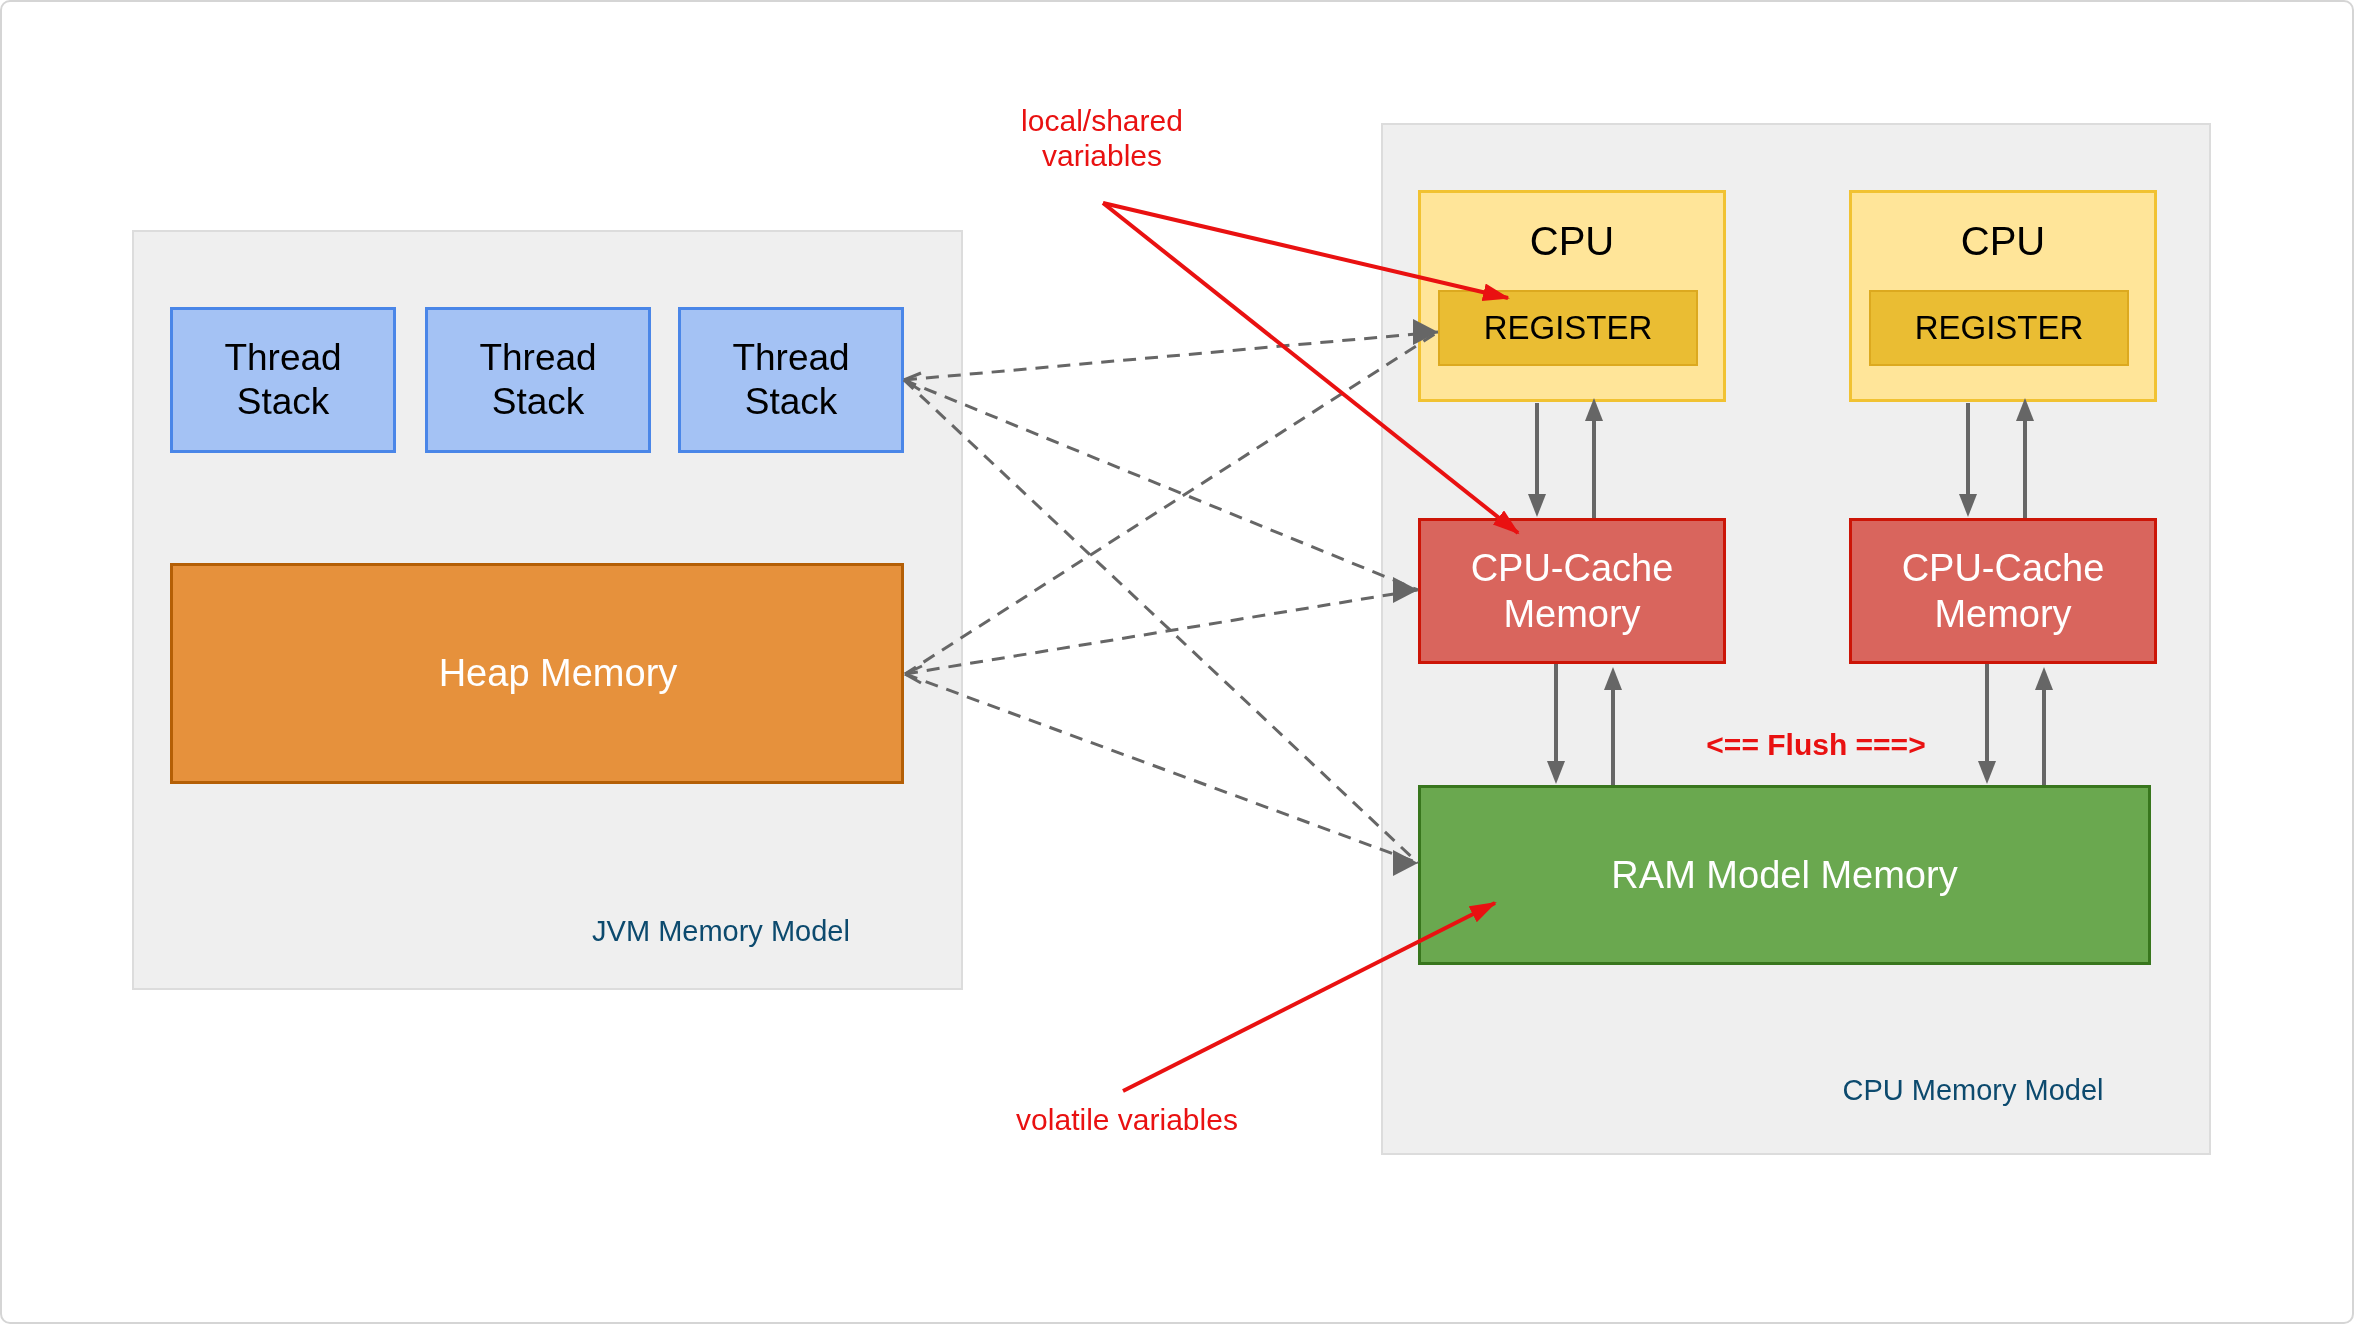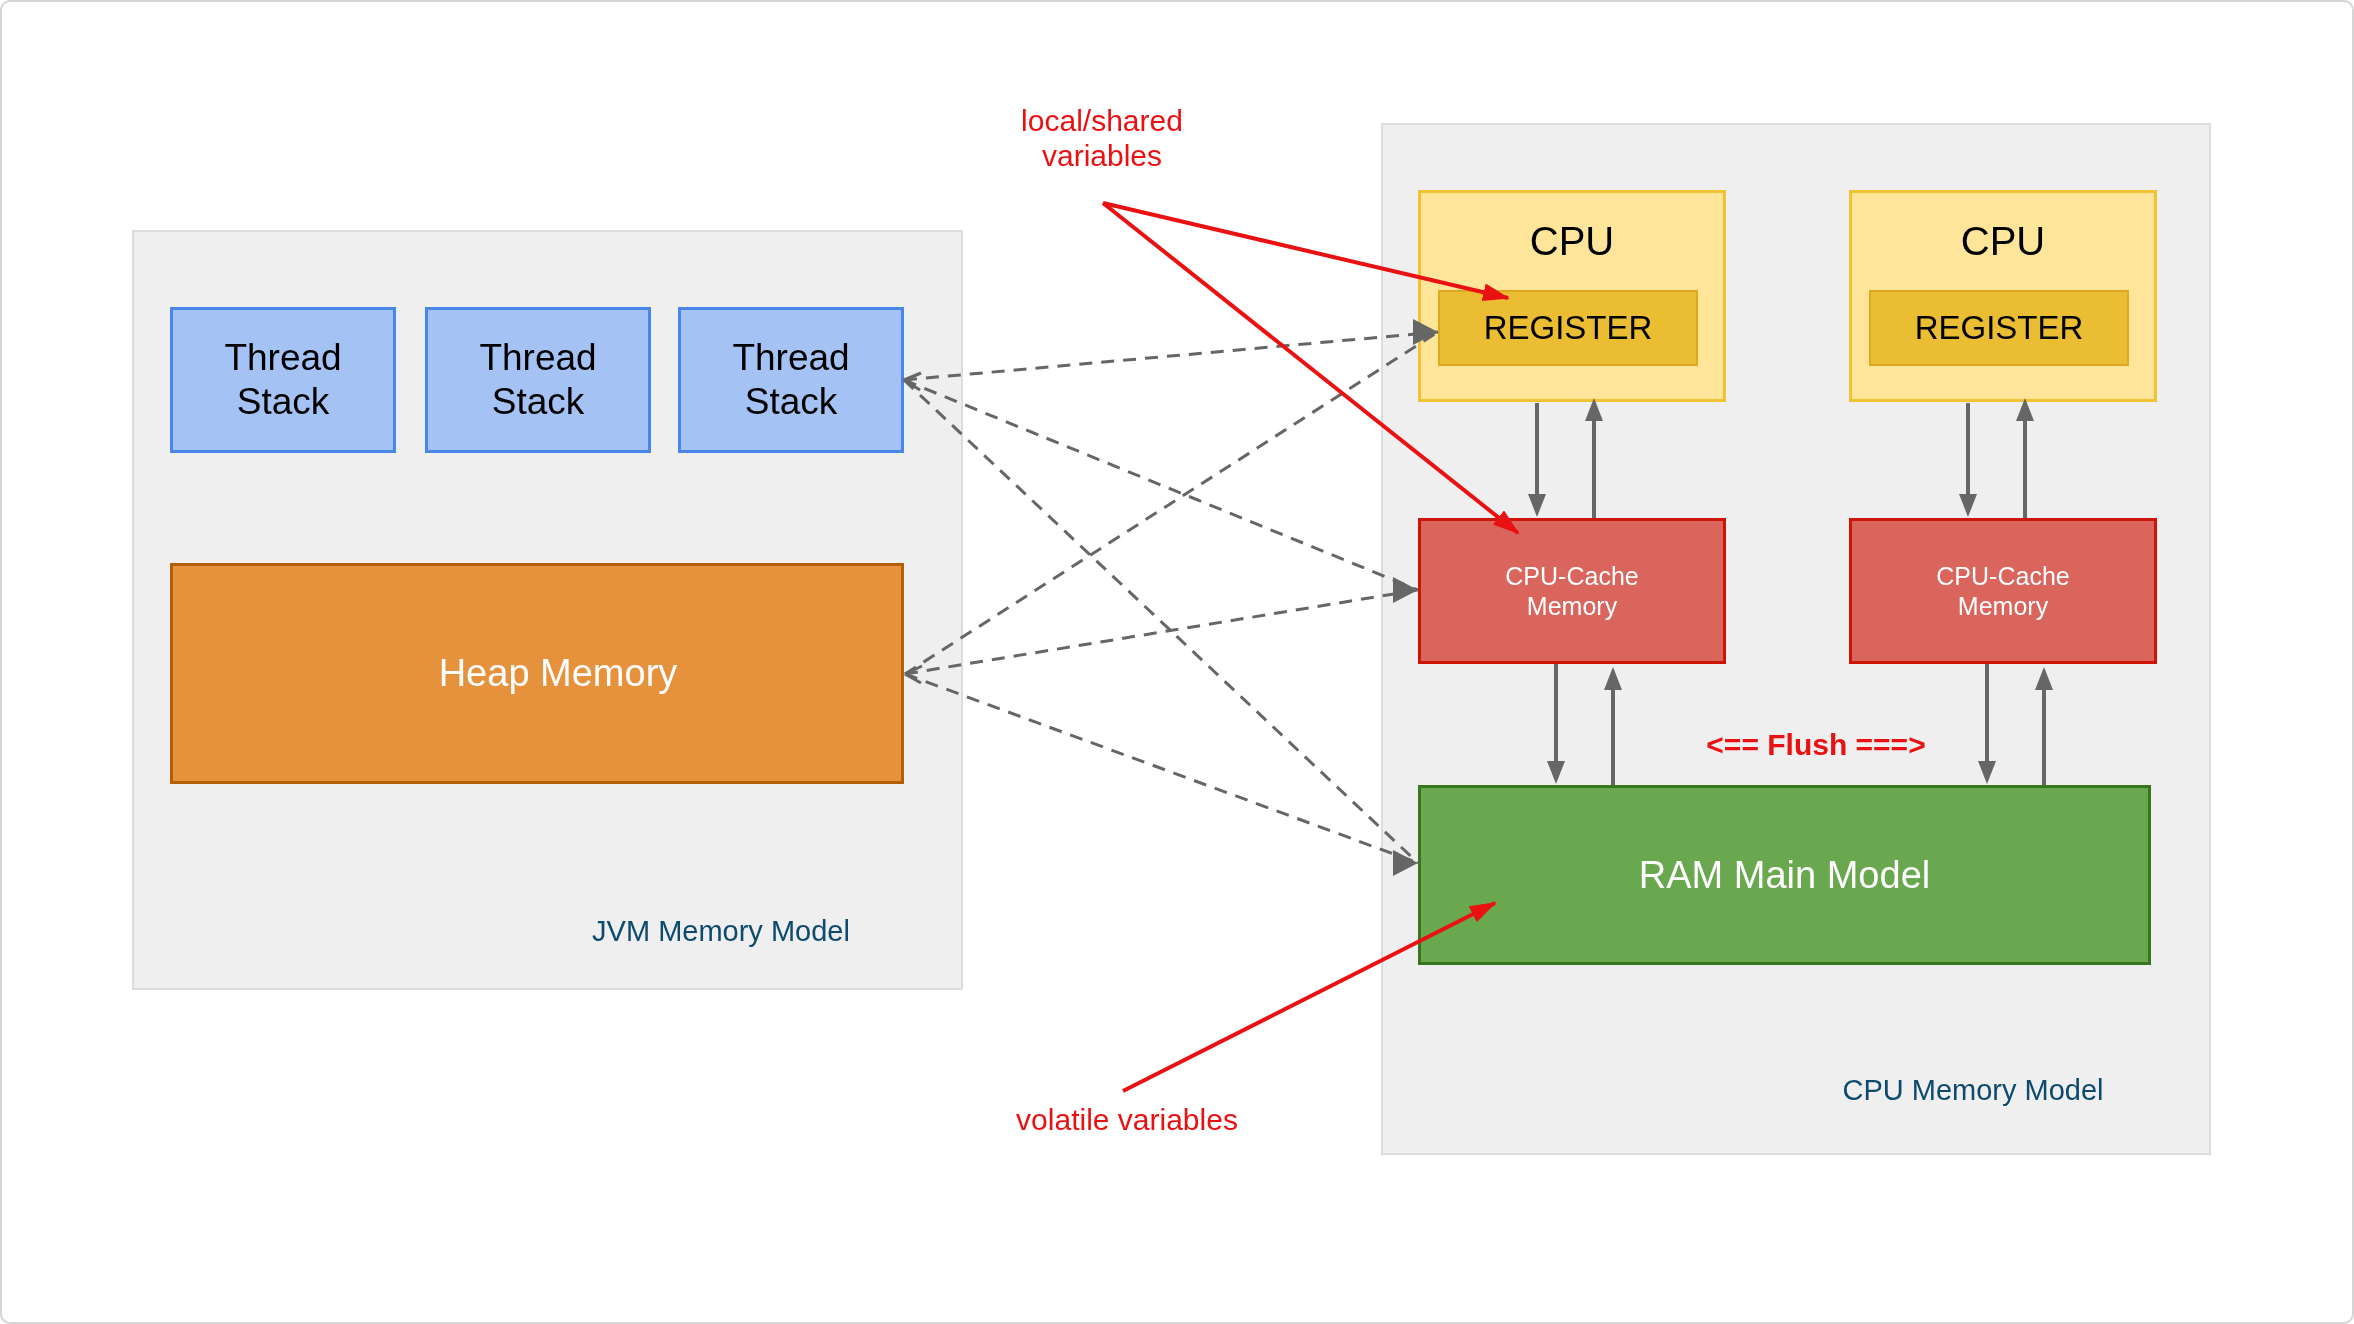--- a/index.html
+++ b/index.html
@@ -9,21 +9,21 @@
   }
   .page-frame{position:absolute;inset:0;border:2px solid var(--page-border);border-radius:10px;box-sizing:border-box;}
   .panel{position:absolute;background:var(--panel-bg);border:2px solid var(--panel-border);box-sizing:border-box;}
   .box{position:absolute;box-sizing:border-box;display:flex;align-items:center;justify-content:center;text-align:center;}
   .ts{background:var(--blue-fill);border:3px solid var(--blue-border);color:var(--text-dark);font-size:37px;line-height:1.2;}
   .ts .lbl{width:160px;}
   .heap{background:var(--orange-fill);border:3px solid var(--orange-border);color:var(--text-light);font-size:38px;}
   .cpu{background:var(--yellow-fill);border:3px solid var(--yellow-border);color:var(--text-dark);
        font-size:40px;align-items:flex-start;padding-top:26px;}
   .register{background:var(--gold-fill);border:2px solid var(--gold-border);color:var(--text-dark);font-size:33px;}
-  .cache{background:var(--red-fill);border:3px solid var(--red-border);color:var(--text-light);font-size:25px;line-height:1.22;}
+  .cache{background:var(--red-fill);border:3px solid var(--red-border);color:var(--text-light);font-size:38px;line-height:1.22;}
   .cache .lbl{width:220px;}
   .ram{background:var(--green-fill);border:3px solid var(--green-border);color:var(--text-light);font-size:38px;}
   .panel-title{position:absolute;color:#0c4a6e;font-size:29px;white-space:nowrap;transform:translate(-50%,-50%);}
   .annotation{position:absolute;color:var(--annotation-red);font-size:30px;line-height:1.17;text-align:center;transform:translate(-50%,0);}
   .annotation.flush{font-weight:600;white-space:nowrap;margin-left:27px;}
   .arrow-layer{position:absolute;left:0;top:0;pointer-events:none;}
   .dashed-line{stroke:var(--arrow-gray);stroke-width:3;stroke-dasharray:13 9;fill:none;}
   .v-arrow{stroke:var(--arrow-gray);stroke-width:4;fill:none;}
   .v-head{fill:var(--arrow-gray);stroke:none;}
   .small-head{stroke:var(--arrow-gray);stroke-width:3;fill:none;}
@@ -70,21 +70,21 @@
   </div>
 
   <div class="box cache" style="left:1418px;top:518px;width:308px;height:146px;">
     <span class="lbl">CPU-Cache Memory</span>
   </div>
   <div class="box cache" style="left:1849px;top:518px;width:308px;height:146px;">
     <span class="lbl">CPU-Cache Memory</span>
   </div>
 
   <div class="box ram" style="left:1418px;top:785px;width:733px;height:180px;">
-    <span>RAM Main Model</span>
+    <span>RAM Model Memory</span>
   </div>
 
   <div class="annotation" style="left:1102px;top:103px;width:220px;">local/shared variables</div>
   <div class="annotation" style="left:1127px;top:1102px;width:300px;">volatile variables</div>
   <div class="annotation flush" style="left:1789px;top:727px;">&lt;== Flush ===&gt;</div>
 
   <svg class="arrow-layer" width="2354" height="1324" viewBox="0 0 2354 1324">
     <defs>
       <marker id="redhead" markerUnits="userSpaceOnUse" markerWidth="28" markerHeight="20" refX="25" refY="9" orient="auto">
         <path d="M0,0 L27,9 L0,18 Z" fill="#E91111"></path>

